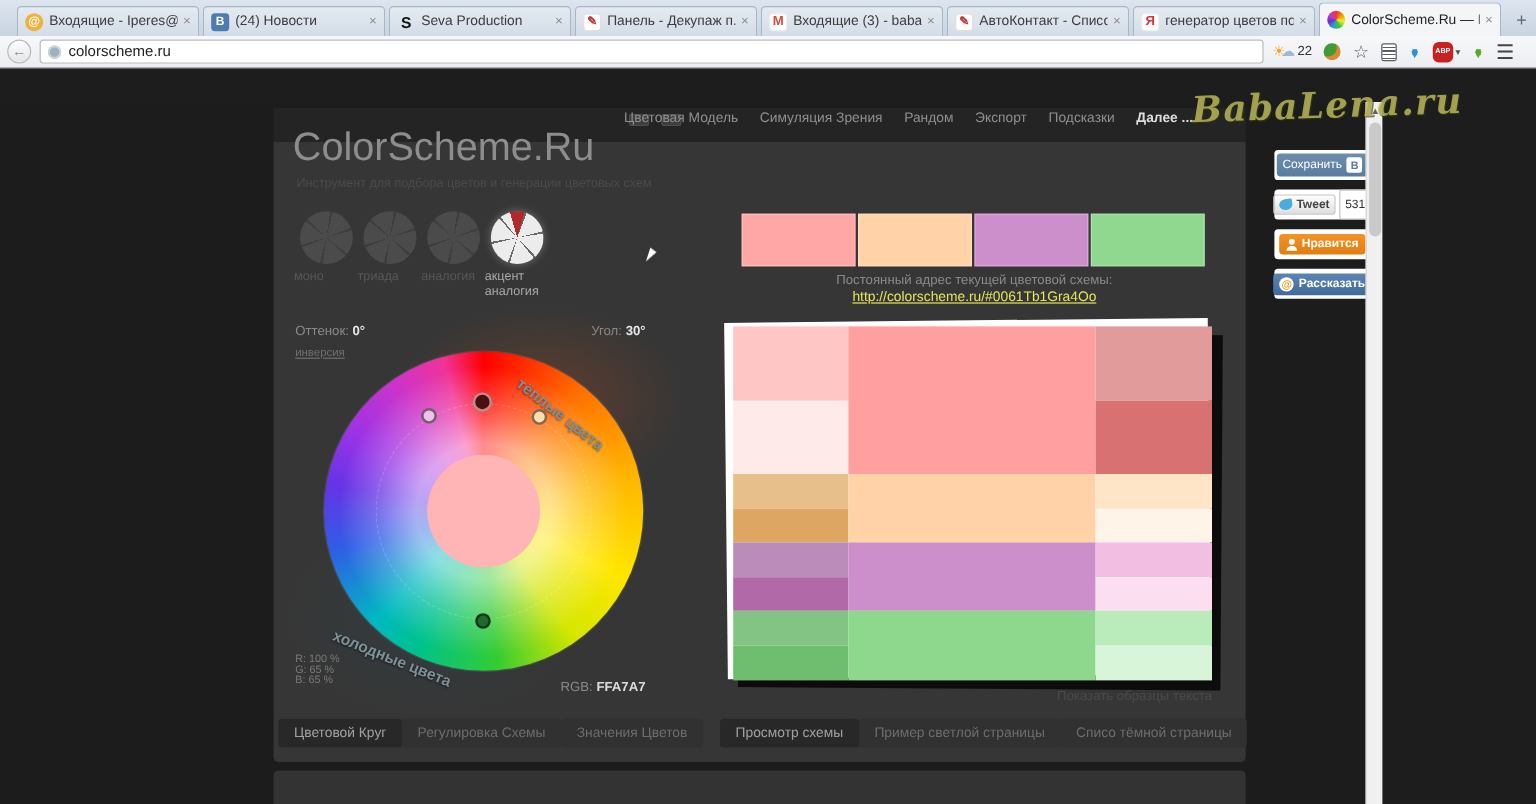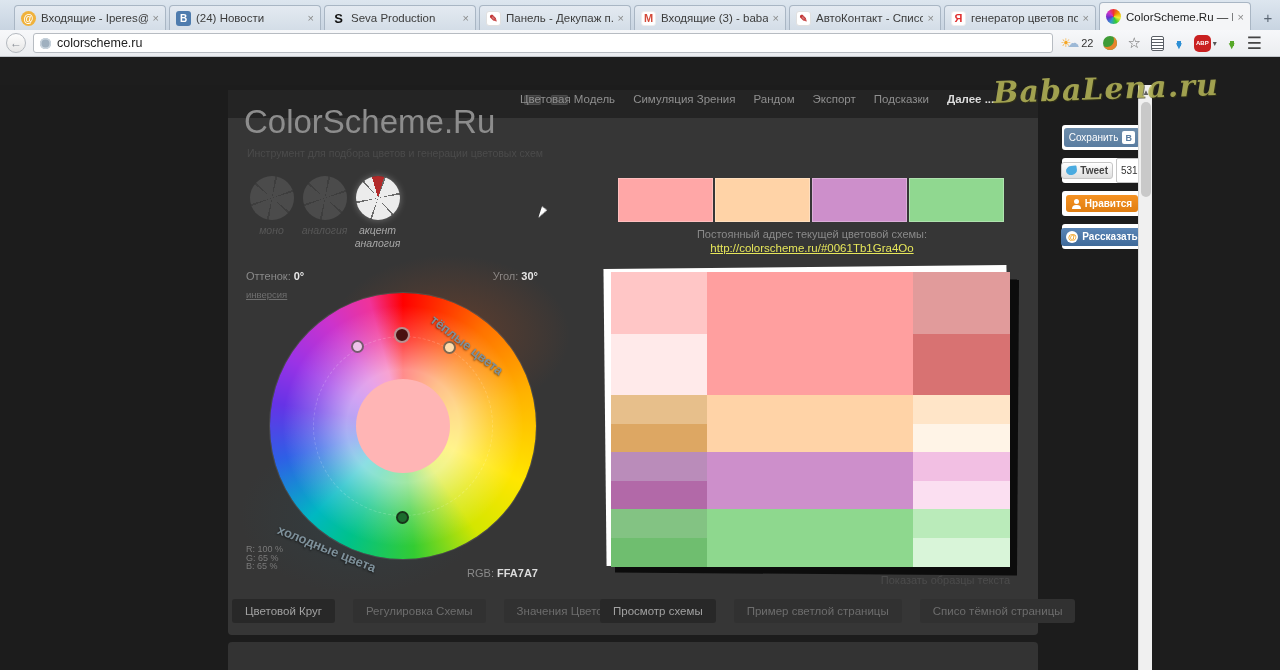--- a/index.html
+++ b/index.html
@@ -76,21 +76,21 @@
   .site-nav .nav-item { white-space:nowrap; }
   .site-nav .nav-item.hl { color:#dcdcdc;font-weight:bold; }
   .lang-flags { position:absolute; left:524px; top:10px; display:flex; gap:10px; }
   .lang-flags span { width:17px; height:10px; background:#3d3d3d; border-radius:2px;
                      box-shadow:inset 0 0 0 1px #4c4c4c; }
 
   .logo-title { position:absolute; left:244px; top:18px; font-size:33px; color:#8d8d8d; }
   .logo-sub { position:absolute; left:247px; top:62px; font-size:10.5px; color:#4b4b4b; }
 
   .schemes { position:absolute; left:245px; top:91px; display:flex; }
-  .scheme-btn { width:53px; text-align:center;font-style:italic; }
+  .scheme-btn { width:53px; text-align:left; }
   .scheme-circle { width:44px; height:44px; border-radius:50%; margin:0 auto;
      background:repeating-conic-gradient(from 8deg,#3e3e3e 0 6deg,#4b4b4b 6deg 60deg); }
   .scheme-btn.active .scheme-circle {
      background:conic-gradient(from -16deg,#b22929 0 32deg,rgba(0,0,0,0) 32deg 360deg),
                 repeating-conic-gradient(from 16deg,#6a6a6a 0 5deg,#ececec 5deg 60deg);
      box-shadow:0 0 7px rgba(255,255,255,.3); }
   .scheme-label { margin-top:4px; font-size:10.5px; line-height:1.25; color:#575757; }
   .scheme-btn.active .scheme-label { color:#a8a8a8; }
   .cursor-arrow { position:absolute; left:540px; top:122px; width:0; height:0;
      border-left:6px solid #fff; border-bottom:10px solid transparent;
@@ -134,21 +134,21 @@
   .arc-label { position:absolute; font-size:13px; font-weight:bold; color:#7e919b;
                text-shadow:0 1px 2px rgba(0,0,0,.6); white-space:nowrap; }
   .arc-warm { left:437px; top:227px; transform:rotate(38deg); transform-origin:left top; }
   .arc-cold { left:281px; top:437px; transform:rotate(22deg); transform-origin:left top; }
 
   .rgb-pcts { position:absolute; left:246px; top:460px; font-size:9px; line-height:8.5px; color:#7a7a7a; }
   .rgb-hex { position:absolute; left:400px; top:482px; width:138px; text-align:right;
              font-size:11px; color:#8a8a8a; }
   .rgb-hex b { color:#dcdcdc; }
 
-  .tabrow { position:absolute; display:flex; gap:18px; }
+  .tabrow { position:absolute; display:flex; gap:0; }
   .tabrow-left { left:232px; top:514px; }
   .tabrow-right { left:600px; top:514px; }
   .ptab { height:24px; line-height:24px; padding:0 13px; font-size:11.5px;
           color:#6d6d6d; background:#313131; border-radius:3px; white-space:nowrap; }
   .ptab.active { background:#282828; color:#a2a2a2; }
 
   .sheet-black { position:absolute; left:616px; top:193px; width:402px; height:296px;
                  background:#0c0c0c; transform:rotate(.4deg); }
   .sheet-white { position:absolute; left:605px; top:182px; width:403px; height:297px;
                  background:#fff; transform:rotate(-.6deg); }
@@ -303,20 +303,24 @@
   <div class="logo-title">ColorScheme.Ru</div>
   <div class="logo-sub">Инструмент для подбора цветов и генерации цветовых схем</div>
 
   <div class="schemes" id="schemes-host">
       <div class="scheme-btn">
         <div class="scheme-circle"></div>
         <div class="scheme-label">моно</div>
       </div>
       <div class="scheme-btn">
         <div class="scheme-circle"></div>
+        <div class="scheme-label">триада</div>
+      </div>
+      <div class="scheme-btn">
+        <div class="scheme-circle"></div>
         <div class="scheme-label">аналогия</div>
       </div>
       <div class="scheme-btn active">
         <div class="scheme-circle"></div>
         <div class="scheme-label">акцент аналогия</div>
       </div>
     </div>
   <div class="cursor-arrow"></div>
 
   <div class="swatches" id="swatches-host">

